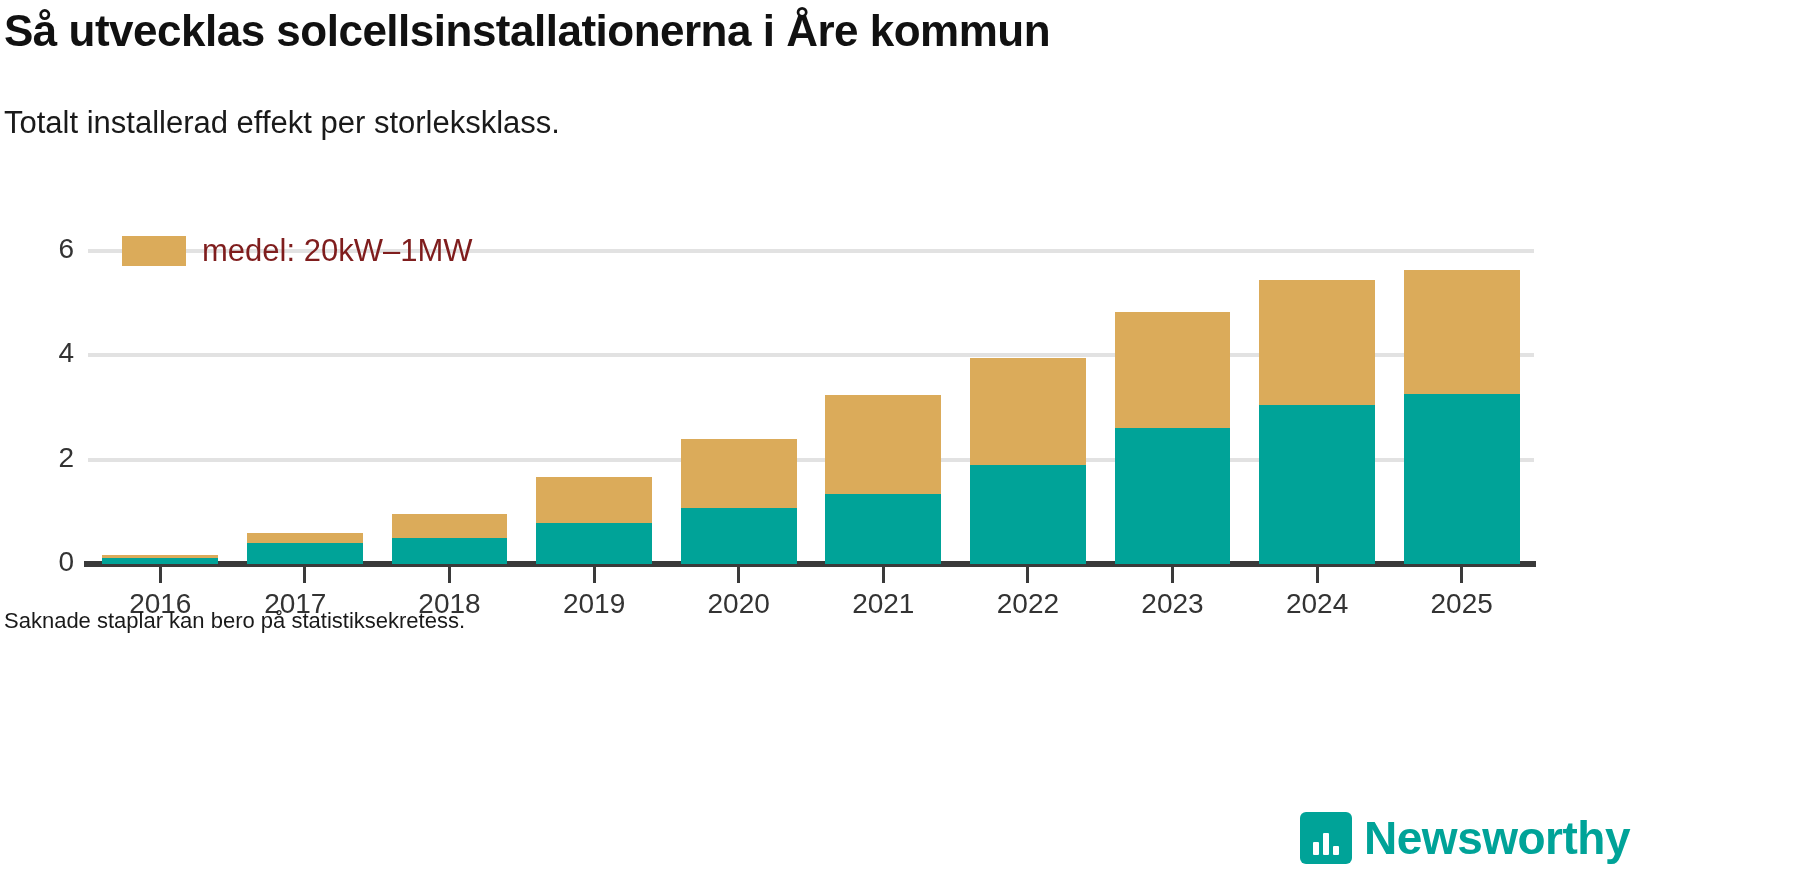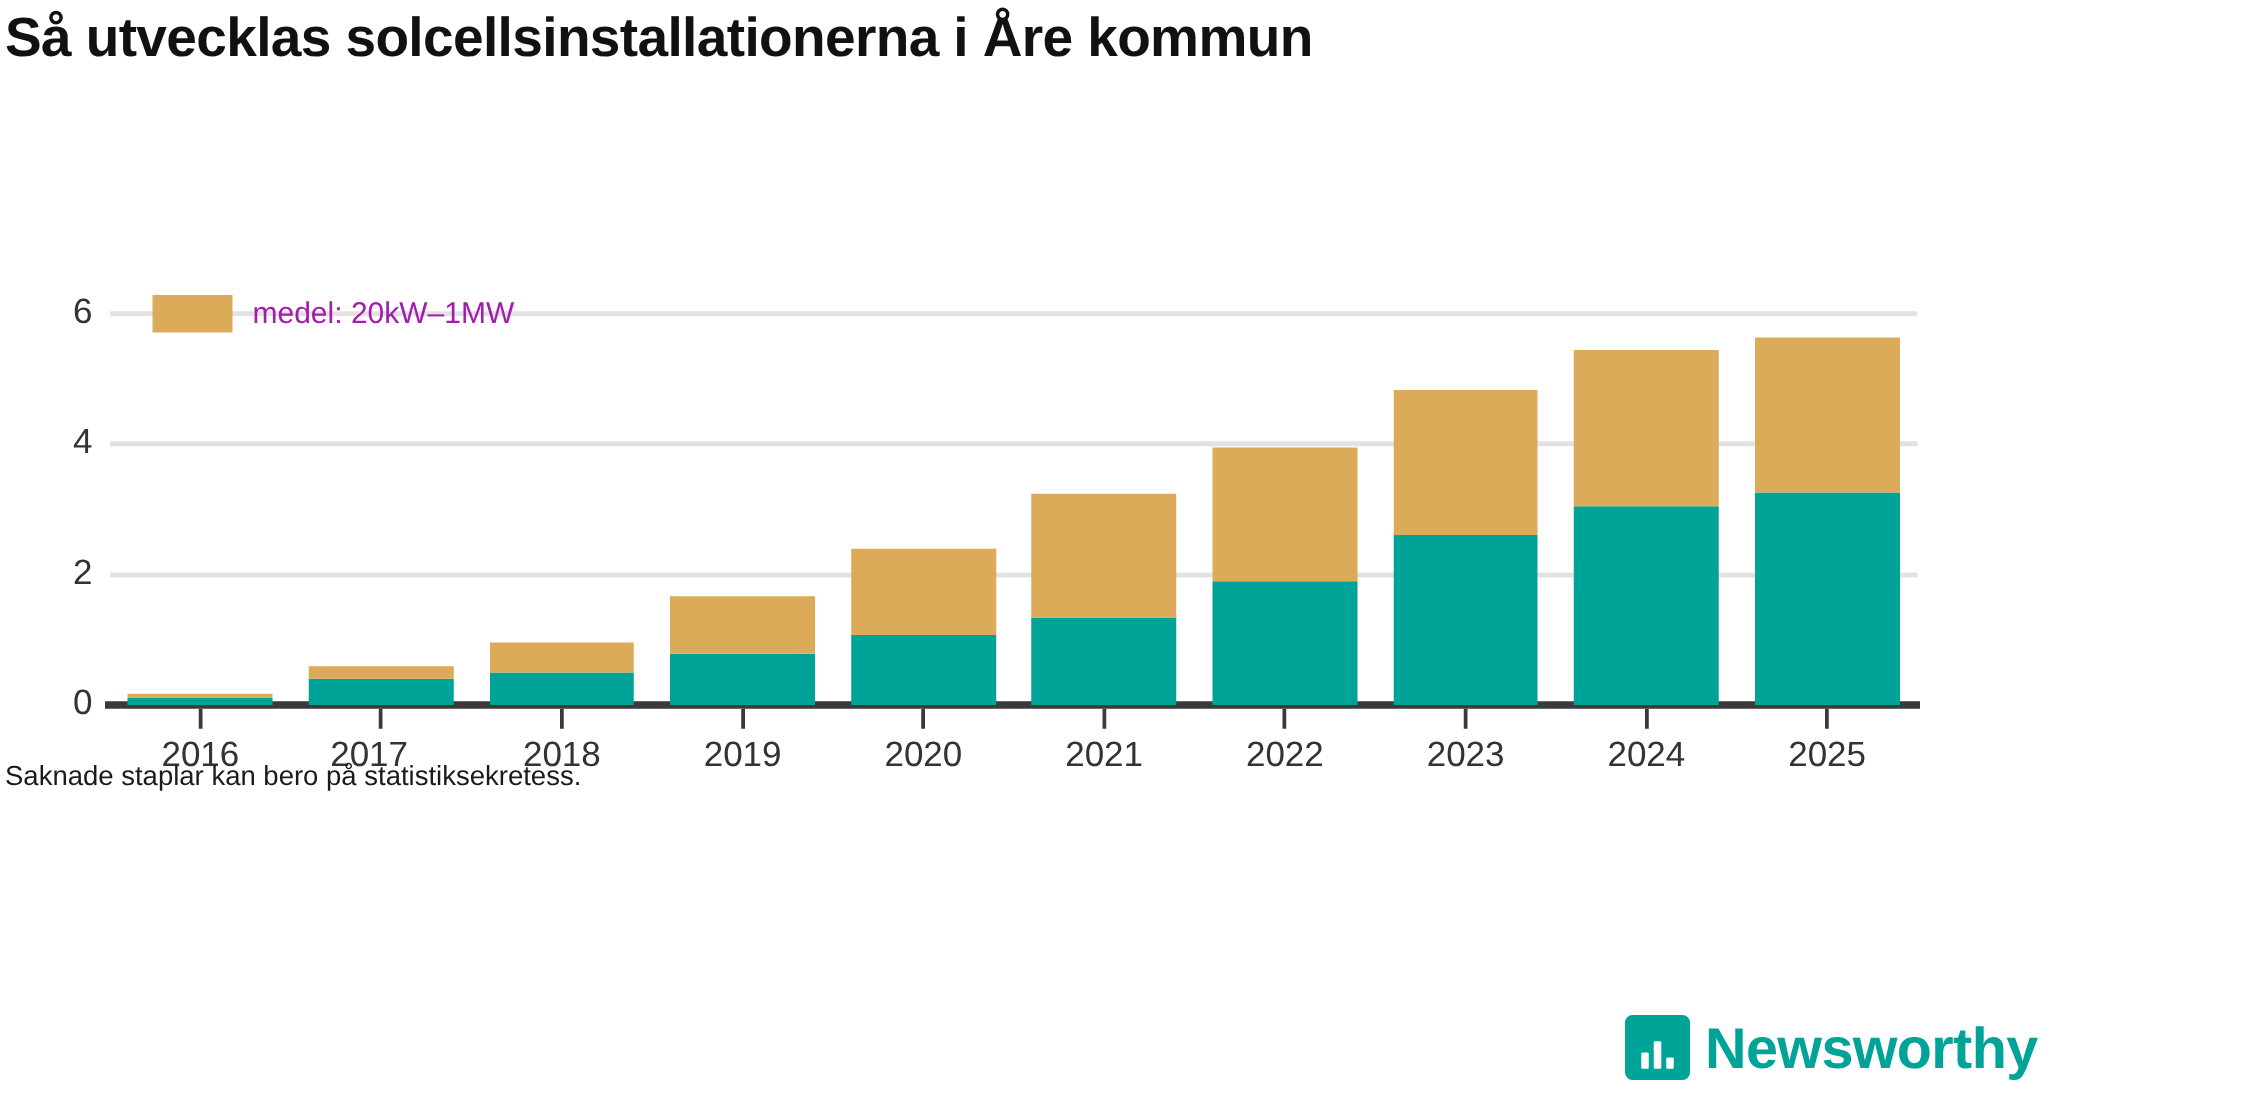--- a/index.html
+++ b/index.html
@@ -77,21 +77,21 @@
     position:absolute;left:122px;top:228px;
   }
   .legend-row{
     display:flex;align-items:center;
     height:46px;margin-bottom:12px;
   }
   .legend-swatch{
     width:64px;height:30px;margin-right:16px;flex:0 0 auto;
   }
   .legend-label{
-    font-size:24px;color:#a21caf;white-space:nowrap;
+    font-size:31px;color:#7f1d1d;white-space:nowrap;
   }
 
   
   .brand{
     position:absolute;right:14px;bottom:14px;
     display:flex;align-items:center;
   }
   .brand-mark{
     width:52px;height:52px;border-radius:6px;
     background:#00a398;margin-right:12px;
@@ -107,20 +107,21 @@
   .brand-name{
     font-size:46px;font-weight:bold;color:#00a398;letter-spacing:-0.5px;
   }
 </style>
 </head>
 <body>
 
 <div class="page">
 
   <div class="title">Så utvecklas solcellsinstallationerna i Åre kommun</div>
+  <div class="subtitle">Totalt installerad effekt per storleksklass.</div>
 
   <div class="plot" id="plot">
       <div class="ytick-label" style="left: 18px; top: 546px;">0</div>
       <div class="gridline" style="top: 457.66px;"></div>
       <div class="ytick-label" style="left: 18px; top: 441.66px;">2</div>
       <div class="gridline" style="top: 353.32px;"></div>
       <div class="ytick-label" style="left: 18px; top: 337.32px;">4</div>
       <div class="gridline" style="top: 248.98px;"></div>
       <div class="ytick-label" style="left: 18px; top: 232.98px;">6</div>
       <div class="axisline"></div>

